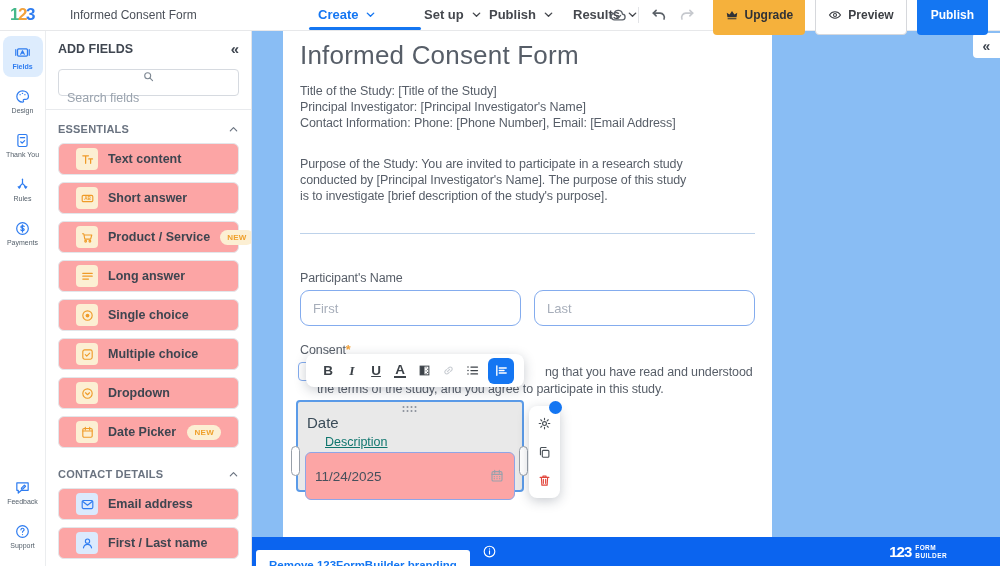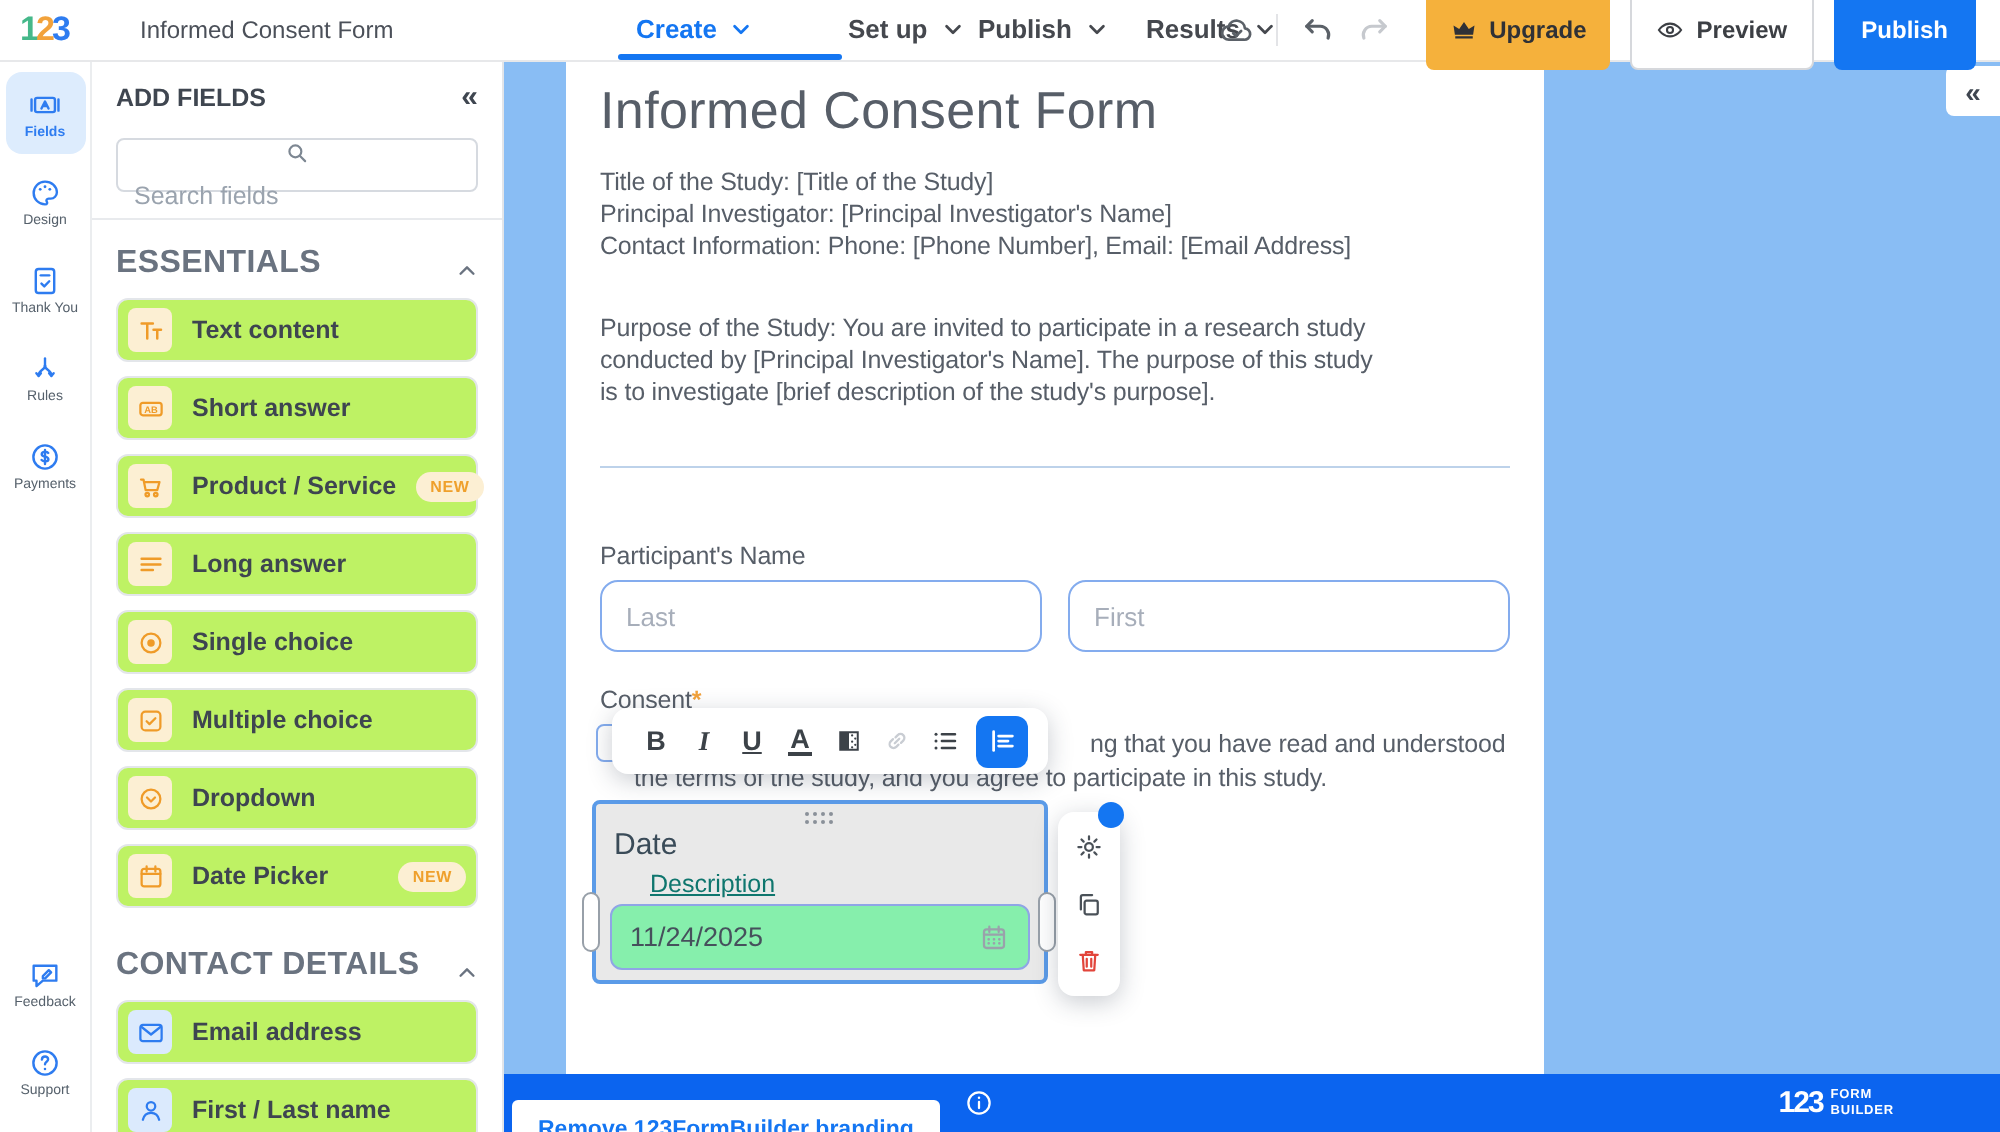--- a/index.html
+++ b/index.html
@@ -45,24 +45,24 @@
   .panel-head{display:flex;justify-content:space-between;align-items:center;padding:12px 12px 7px;
               font-size:12.5px;font-weight:700;color:#3f4650;}
   .collapse-glyph{font-size:15px;font-weight:700;color:#3f4650;line-height:12px;}
   .search{margin:6px 12px 0;height:27px;border:1px solid #d6dae0;border-radius:4px;display:flex;
           align-items:center;gap:7px;padding:0 8px;box-sizing:border-box;color:#7d8792;flex-direction:column;}
   .search svg{width:13px;height:13px;flex:none}
   .search input{border:none;outline:none;font-size:12.5px;width:100%;color:#3f4650;font-family:inherit;background:transparent;}
   .search input::placeholder{color:#9aa3ae}
   .panel-divider{height:1px;background:#e8eaed;margin-top:13px;}
   .section-head{display:flex;justify-content:space-between;align-items:flex-end;padding:13px 12px 8px;
-                font-size:16px;font-weight:700;color:#6a7380;letter-spacing:.2px;}
+                font-size:11px;font-weight:700;color:#6a7380;letter-spacing:.2px;}
   .section-head svg{width:11px;height:11px;color:#6a7380}
-  .card{margin:0 12px 7px;height:32px;border:1px solid #e3e6ea;border-radius:6px;background:#bef264;
-        display:flex;align-items:center;gap:10px;padding:0 5px;box-sizing:border-box;}
+  .card{margin:0 12px 7px;height:32px;border:1px solid #e3e6ea;border-radius:6px;background:#fca5a5;
+        display:flex;align-items:center;gap:10px;padding:0 17px;box-sizing:border-box;}
   .cicon{width:22px;height:22px;border-radius:4px;display:flex;align-items:center;justify-content:center;flex:none;}
   .cicon svg{width:15px;height:15px}
   .cicon.orange{background:#FCEFD3;color:#EF9B28;}
   .cicon.blue{background:#DBEAFD;color:#2E7CF0;}
   .clabel{font-size:12.5px;font-weight:600;color:#3e4550;white-space:nowrap;}
   .badge{margin-left:auto;background:#FCEFD3;color:#EFA02C;font-size:8px;font-weight:800;border-radius:8px;
          padding:3px 7px;letter-spacing:.3px;}
 
   
   .stage{position:absolute;left:252px;top:30px;right:0;bottom:0;background:#89BDF4;z-index:5;}
@@ -100,21 +100,21 @@
   .tb.align-active{width:26px;height:26px;background:#1476F2;border-radius:6px;color:#fff;margin-left:4px;}
 
   
   .date-field{position:absolute;left:13px;top:370px;width:228px;height:92px;background:#E9E9E9;
               border:2px solid #5B9BE8;border-radius:4px;box-sizing:border-box;z-index:4;}
   .drag-handle{position:absolute;left:50%;top:4px;transform:translateX(-50%);display:grid;
                grid-template-columns:repeat(4,3px);grid-auto-rows:3px;gap:1px;}
   .drag-handle i{width:2px;height:2px;border-radius:50%;background:#8a9099;}
   .df-label{position:absolute;left:9px;top:12px;font-size:15px;font-weight:500;color:#3A4B58;}
   .df-desc{position:absolute;left:27px;top:33px;font-size:12.5px;color:#0f766e;text-decoration:underline;}
-  .df-input{position:absolute;left:7px;right:7px;top:50px;height:33px;background:#86efac;border:1px solid #8FA5E6;
+  .df-input{position:absolute;left:7px;right:7px;top:50px;height:48px;background:#fca5a5;border:1px solid #8FA5E6;
             border-radius:6px;display:flex;align-items:center;padding:0 9px;box-sizing:border-box;}
   .df-input .val{font-size:13.5px;color:#46505C;}
   .df-input svg{width:16px;height:16px;color:#9AA1AB;margin-left:auto;}
   .pill{position:absolute;width:9px;height:30px;background:#fff;border:1px solid #98A0A9;border-radius:5px;
         box-sizing:border-box;z-index:5;}
   .pill.left{left:8px;top:416px;}
   .pill.right{left:236px;top:416px;}
 
   
   .fab{position:absolute;left:246px;top:376px;width:31px;height:92px;background:#fff;border-radius:8px;
@@ -406,22 +406,22 @@
       <div class="f-purpose">
         <div class="ftext">Purpose of the Study: You are invited to participate in a research study</div>
         <div class="ftext">conducted by [Principal Investigator's Name]. The purpose of this study</div>
         <div class="ftext">is to investigate [brief description of the study's purpose].</div>
       </div>
 
       <div class="f-divider"></div>
 
       <div class="ftext f-participant">Participant's Name</div>
       <div class="f-inputs">
+        <input placeholder="First" style="">
         <input placeholder="Last" style="">
-        <input placeholder="First" style="">
       </div>
 
       <div class="ftext f-consent-label"><span>Consent</span><span class="req">*</span></div>
       <div class="f-checkbox"></div>
       <span class="ftext f-consent-1">ng that you have read and understood</span>
       <span class="ftext f-consent-2">the terms of the study, and you agree to participate in this study.</span>
 
       <div class="rtoolbar">
         <span class="tb">
             <span>B</span>

